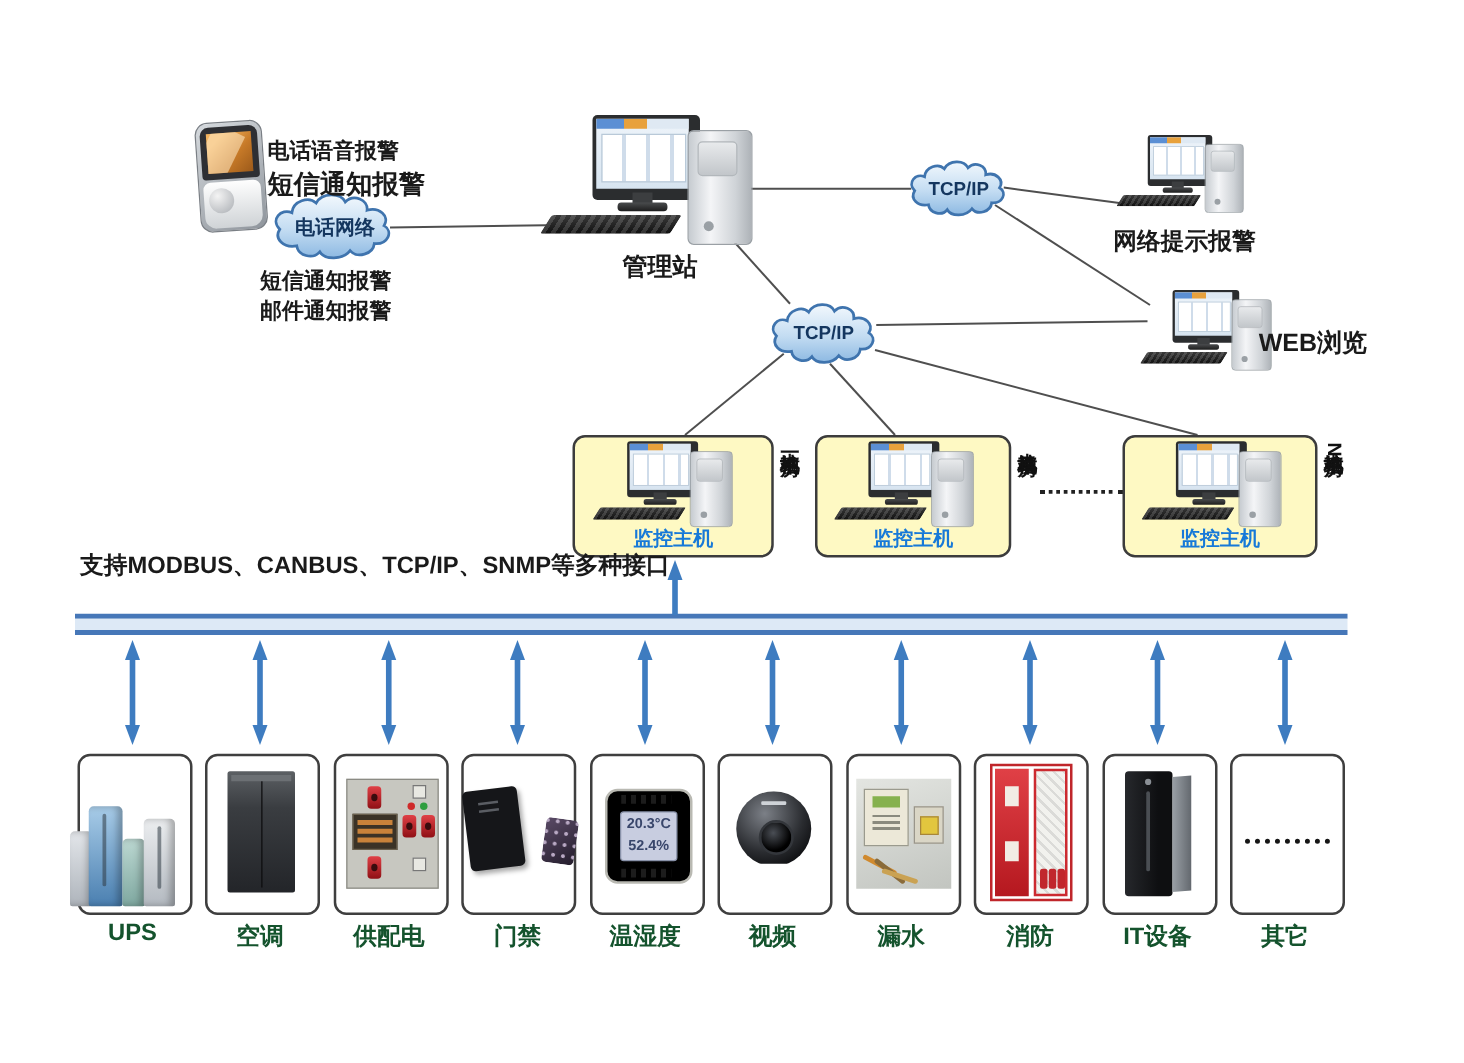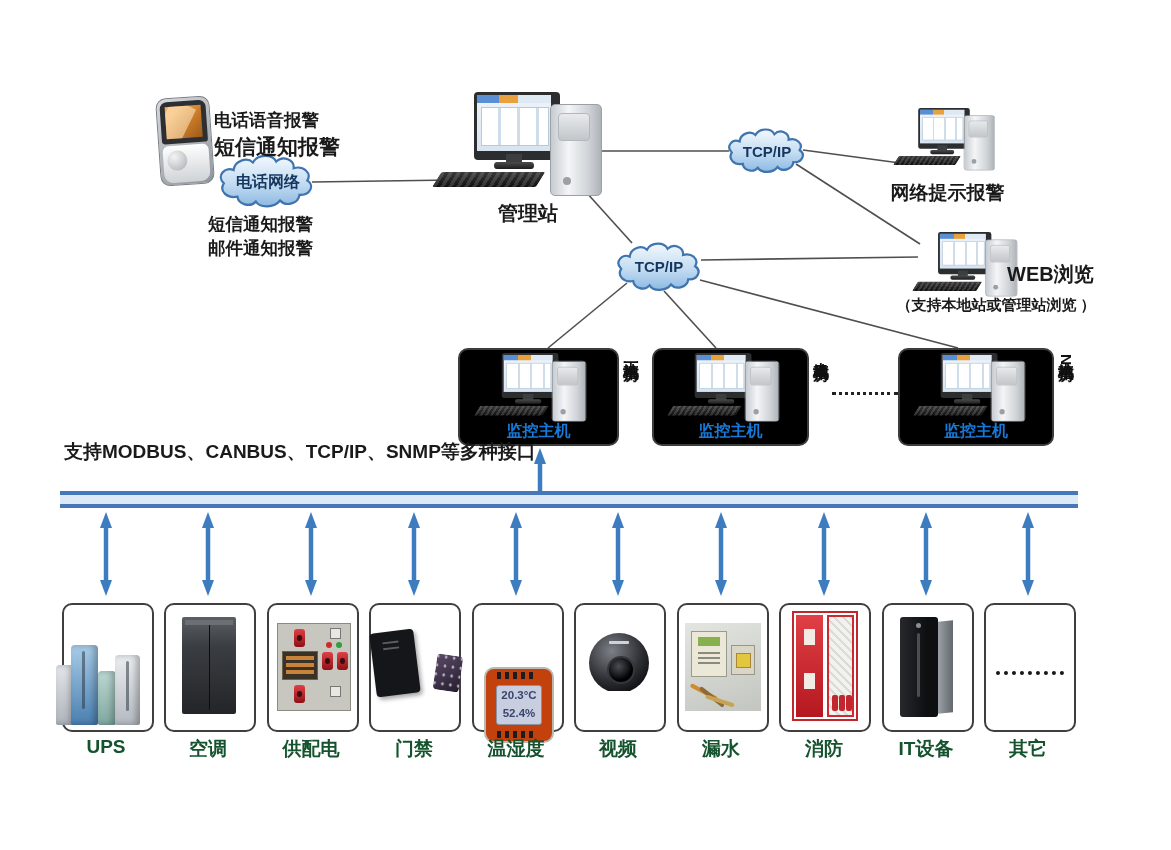--- a/index.html
+++ b/index.html
@@ -5,21 +5,21 @@
   html,body{margin:0;padding:0;background:#fff;}
   .canvas{position:relative;width:1171px;height:850px;background:#fff;overflow:hidden;
           font-family:"Liberation Sans","DejaVu Sans",sans-serif;}
   .wires{position:absolute;left:0;top:0;z-index:1;}
   .t{position:absolute;z-index:3;font-weight:bold;color:#1a1a1a;white-space:nowrap;}
   .cloudlabel{z-index:3;text-align:center;color:#14365f;}
   .room{position:absolute;z-index:3;writing-mode:vertical-rl;text-orientation:mixed;
         font-weight:bold;font-size:15.5px;letter-spacing:1px;color:#111;}
   
   .hostbox{position:absolute;top:348px;height:94px;border:2.5px solid #3c3c3c;border-radius:10px;
-           background:#000000;z-index:2;}
+           background:#fef9c3;z-index:2;}
   .hostlabel{position:absolute;left:0;right:0;bottom:2px;text-align:center;font-weight:bold;
              font-size:16px;color:#1779d8;z-index:4;}
   .devbox{position:absolute;top:603px;width:88px;height:125px;border:2.5px solid #3f3f3f;
           border-radius:10px;background:#fff;z-index:2;}
   .devlabel{position:absolute;top:736px;width:90px;text-align:center;font-weight:bold;
             font-size:19px;color:#14532d;z-index:3;}
   .sep{position:absolute;left:832px;top:392px;width:66px;border-top:3.5px dotted #222;z-index:2;}
   
   .pc{position:absolute;width:170px;height:110px;z-index:3;}
   .pc>div{position:absolute;}
@@ -94,22 +94,22 @@
   
   .dev-access{left:-6px;top:26px;width:100px;height:74px;}
   .dev-access .rd{left:8px;top:0;width:44px;height:64px;background:#151619;border-radius:4px;
         transform:rotate(-7deg);box-shadow:2px 3px 4px rgba(0,0,0,.35);}
   .dev-access .rd::before{content:'';position:absolute;left:12px;top:10px;width:16px;height:2px;
         background:#5a5d63;box-shadow:0 6px 0 #5a5d63;}
   .dev-access .kp{right:4px;top:24px;width:26px;height:36px;border-radius:4px;transform:rotate(8deg);
         background:radial-gradient(#b9a9c4 1.2px,rgba(0,0,0,0) 1.7px) 5px 7px/8px 9px,
                    linear-gradient(140deg,#5a4a66,#241d2c);}
   
-  .dev-sensor{left:10px;top:26px;width:66px;height:72px;background:#c2410c;border:2px solid #b9b9b2;
-        border-radius:10px;margin-top:36px;}
+  .dev-sensor{left:10px;top:26px;width:66px;height:72px;background:#000000;border:2px solid #b9b9b2;
+        border-radius:10px;}
   .dev-sensor::before,.dev-sensor::after{content:'';position:absolute;left:11px;width:40px;height:7px;
         background:repeating-linear-gradient(90deg,#1c1c1c 0 4px,rgba(0,0,0,0) 4px 8px);}
   .dev-sensor::before{top:3px;} .dev-sensor::after{bottom:3px;}
   .dev-sensor .lcd{position:absolute;left:10px;top:16px;width:44px;height:38px;background:#c8cde0;
         border:1px solid #8891a8;border-radius:3px;text-align:center;font-weight:bold;
         font-size:11.5px;line-height:18px;color:#39466b;}
   
   .dev-camera{left:12px;top:28px;width:62px;height:58px;overflow:hidden;}
   .dev-camera .dome{left:1px;top:0;width:60px;height:60px;border-radius:50%;position:absolute;
         background:radial-gradient(circle at 38% 30%,#7c8087,#2a2c30 55%,#0c0d0f 82%);}
@@ -259,21 +259,20 @@
   <div class="pc pc-s62" style="left:912px;top:232px">
     <div class="kb"></div>
     <div class="mon">
         <div class="scr"></div>
       </div>
     <div class="neck"></div>
       <div class="foot"></div>
     <div class="tower"></div>
   </div>
   <div class="t" style="left:1007px;top:261px;font-size:20px">WEB浏览</div>
-  <div class="t" style="left:881px;top:296px;width:230px;text-align:center;font-size:15px">（支持本地站或管理站浏览 ）</div>
 
   <div class="hostbox" style="left:458px;width:157px">
     <div class="pc pc-mini" style="left:14px;top:3px">
       <div class="kb"></div>
         <div class="mon">
           <div class="scr"></div>
         </div>
       <div class="neck"></div>
         <div class="foot"></div>
         <div class="tower"></div>

